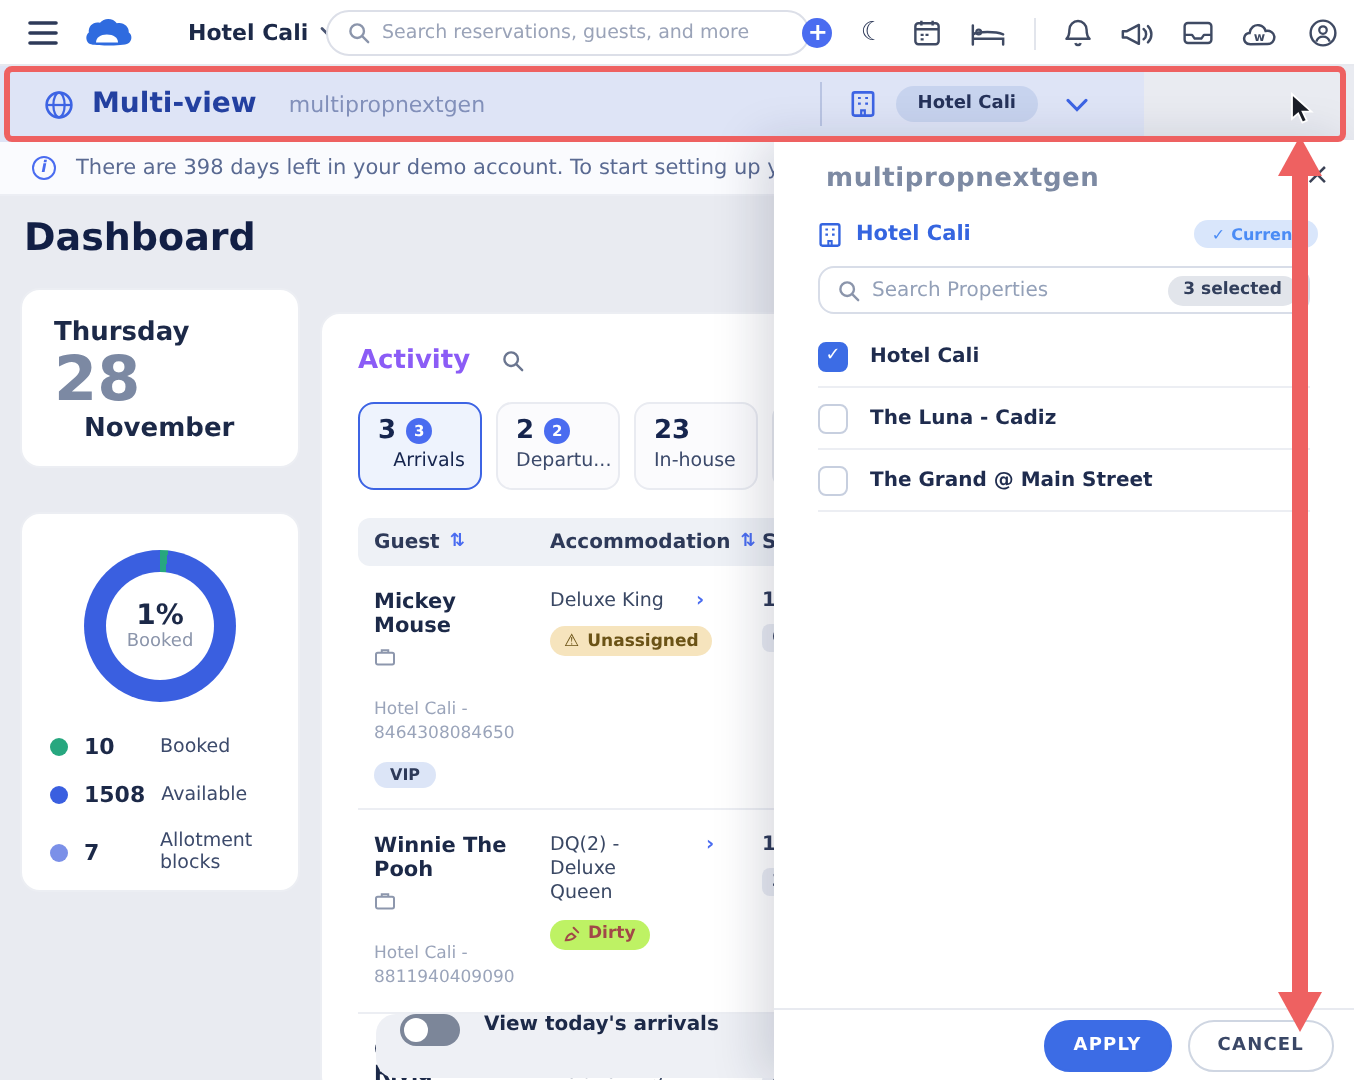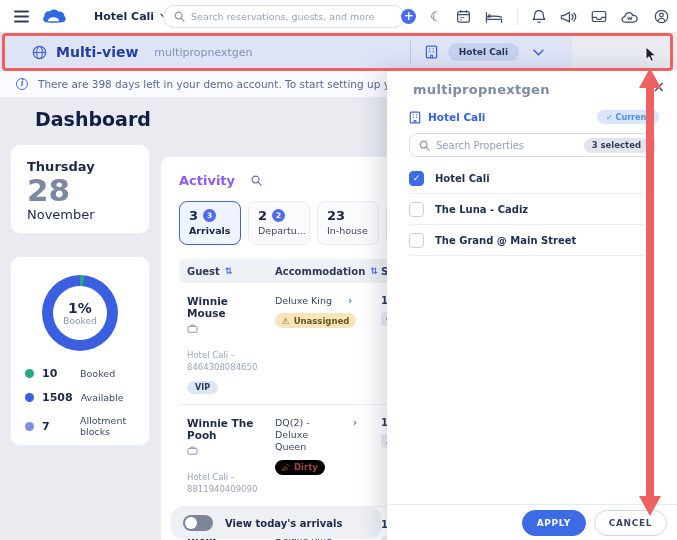--- a/index.html
+++ b/index.html
@@ -16,40 +16,40 @@
   .nav-search { position:absolute; left:163px; top:5px; width:242px; height:23px; border:1px solid #dcdfe8; border-radius:12px; display:flex; align-items:center; gap:6px; padding:0 10px; background:#fff; }
   .nav-search input { border:none; outline:none; font-size:9.5px; color:#5a6580; width:100%; font-family:inherit; background:transparent; }
   .nav-search input::placeholder { color:#9aa3b8; }
   .nav-icons { position:absolute; right:8px; top:0; height:33px; display:flex; align-items:center; gap:14px; color:#3f4a63; }
   .plus-circle { width:15px; height:15px; border-radius:50%; background:#4a6cf0; color:#fff; font-size:12px; line-height:14px; text-align:center; font-weight:700; cursor:pointer; }
   .moon-glyph { font-size:13px; color:#2e3a59; cursor:pointer; }
   .nav-sep { width:1px; height:16px; background:#e2e5ec; }
   .nav-ic { cursor:pointer; }
 
   
-  .mv-bar { position:absolute; left:0; top:33px; width:572px; height:38px; background:#dee4f6; display:flex; align-items:center; padding:0 14px 0 32px; z-index:3; }
+  .mv-bar { position:absolute; left:0; top:33px; width:572px; height:38px; background:#dee4f6; display:flex; align-items:center; padding:0 14px 0 22px; z-index:3; }
   .mv-title { font-size:14px; font-weight:800; color:#2340a0; margin-left:9px; }
   .mv-sub { font-size:11px; color:#8290ba; margin-left:16px; }
   .mv-right { margin-left:auto; display:flex; align-items:center; gap:10px; }
   .mv-divider { width:1px; height:22px; background:#b9c4e2; margin-right:4px; }
   .mv-pill { background:#c7d3ee; color:#25325a; font-size:9px; font-weight:700; padding:4px 11px; border-radius:11px; cursor:pointer; }
   .mv-chevron { color:#3d64e4; margin:0 14px 0 4px; cursor:pointer; }
 
   
   .banner { position:absolute; left:0; top:71px; width:677px; height:27px; background:#fafbfe; border-bottom:1px solid #eceef4; display:flex; align-items:center; gap:10px; padding:0 16px; z-index:1; }
   .info-ic { width:12px; height:12px; border-radius:50%; border:1.2px solid #4a6cf0; color:#4a6cf0; font-size:8px; font-weight:700; text-align:center; line-height:10px; flex:0 0 auto; font-style:italic; }
   .banner-text { font-size:10.5px; color:#5a6a92; white-space:nowrap; }
 
   
-  .page-title { position:absolute; left:35px; top:108px; font-size:19px; font-weight:800; color:#121f45; }
+  .page-title { position:absolute; left:12px; top:108px; font-size:19px; font-weight:800; color:#121f45; }
   .card { background:#fff; border-radius:10px; border:1px solid #eceef3; }
   .date-card { position:absolute; left:10px; top:144px; width:140px; height:90px; padding:14px 0 0 16px; }
   .date-weekday { font-size:13px; font-weight:700; color:#1c2948; }
   .date-day { font-size:31px; font-weight:800; color:#7c89a3; line-height:1.05; }
-  .date-month { font-size:13px; font-weight:400; color:#1c2948; }
+  .date-month { font-size:13px; font-weight:700; color:#1c2948;margin-left:15px; }
   .occ-card { position:absolute; left:10px; top:256px; width:140px; height:190px; padding:18px 0 0 0; }
   .donut { position:relative; width:76px; height:76px; margin:0 auto; border-radius:50%;
            background:conic-gradient(from 0deg, #27a77f 0deg 6deg, #3a5fe0 6deg 360deg); }
   .donut-hole { position:absolute; left:11px; top:11px; width:54px; height:54px; border-radius:50%; background:#fff; display:flex; flex-direction:column; align-items:center; justify-content:center; }
   .donut-pct { font-size:14px; font-weight:800; color:#1c2948; }
   .donut-lbl { font-size:9px; color:#8b95ab; }
   .legend { margin:16px 0 0 14px; display:flex; flex-direction:column; gap:11px; }
   .legend-row { display:flex; align-items:center; gap:8px; }
   .dot { width:9px; height:9px; border-radius:50%; flex:0 0 auto; }
   .dot-booked { background:#27a77f; } .dot-available { background:#3a5fe0; } .dot-allot { background:#7b90e8; }
@@ -60,40 +60,40 @@
   .activity-card { position:absolute; left:160px; top:156px; width:500px; height:392px; padding:16px 16px 0 18px; overflow:hidden; }
   .activity-head { display:flex; align-items:center; gap:16px; }
   .activity-title { font-size:13px; font-weight:800; color:#8b5cf6; }
   .tabs { display:flex; gap:7px; margin-top:13px; }
   .tab { width:62px; height:44px; border:1px solid #e9ebf1; background:#fbfbfd; border-radius:8px; padding:6px 0 0 9px; cursor:pointer; }
   .tab.selected { border:1.5px solid #3d64e4; background:#eef3fd; }
   .tab-count-row { display:flex; align-items:center; gap:5px; }
   .tab-count { font-size:13px; font-weight:800; color:#16254e; }
   .tab-badge { width:13px; height:13px; border-radius:50%; background:#4a6cf0; color:#fff; font-size:7.5px; font-weight:700; text-align:center; line-height:13px; }
   .tab-label { font-size:9.5px; color:#3c4a6b; margin-top:2px; white-space:nowrap; overflow:hidden; }
-  .tab.selected .tab-label { font-weight:700; color:#16254e; }
+  .tab.selected .tab-label { font-weight:400; color:#16254e;text-align:center; }
   .grid3 { display:grid; grid-template-columns:78px 96px 1fr; column-gap:10px; }
   .tbl-head { margin-top:14px; background:#eef1f6; border-radius:6px; height:24px; align-items:center; padding:0 0 0 8px; }
   .th { font-size:10px; font-weight:700; color:#2e3a59; display:flex; align-items:center; gap:5px; }
   .sort { color:#4a6cf0; font-size:9px; cursor:pointer; }
   .trow { padding:12px 0 10px 8px; border-bottom:1px solid #eceef3; }
   .guest-name { font-size:10.5px; font-weight:800; color:#1c2948; }
   .guest-ic { color:#8d97ad; margin-top:5px; }
   .guest-hotel { font-size:8.5px; color:#9aa4ba; line-height:1.4; margin-top:17px; }
   .vip-badge { display:inline-block; margin-top:7px; background:#dce5f7; color:#2e3a59; font-size:8px; font-weight:700; padding:2px 8px; border-radius:8px; }
   .accom-line { display:flex; gap:16px; }
   .accom-type { font-size:9.5px; color:#3a4864; line-height:1.3; max-width:62px; }
   .accom-arrow { color:#4a6cf0; font-size:10px; font-weight:700; cursor:pointer; }
   .status-badge { display:inline-flex; align-items:center; gap:4px; margin-top:6px; font-size:8.5px; font-weight:700; padding:2.5px 7px; border-radius:9px; }
   .status-unassigned { background:#f6e4bd; color:#6b5316; }
-  .status-dirty { background:#000000; color:#a14848; }
+  .status-dirty { background:#bef264; color:#a14848; }
   .stay-date { font-size:10px; font-weight:600; color:#2e3a59; }
   .stay-pills { display:flex; gap:5px; margin-top:6px; }
   .pill { background:#e9ecf3; border-radius:4px; padding:2px 5px; font-size:8.5px; font-weight:700; color:#2e3a59; display:flex; align-items:center; gap:3px; }
-  .toggle-bar { position:absolute; left:10px; top:350px; width:210px; height:32px; background:#eef0f5; border-radius:10px; display:flex; align-items:center; gap:12px; padding:0 12px; }
+  .toggle-bar { position:absolute; left:27px; top:350px; width:210px; height:32px; background:#eef0f5; border-radius:10px; display:flex; align-items:flex-start; gap:12px; padding:0 12px; }
   .toggle { width:30px; height:16px; border-radius:8px; background:#7c8699; position:relative; cursor:pointer; flex:0 0 auto; }
   .toggle-knob { position:absolute; left:2px; top:2px; width:12px; height:12px; border-radius:50%; background:#fff; }
   .toggle-label { font-size:10px; font-weight:700; color:#1c2948; }
 
   
   .panel { position:absolute; left:387px; top:70px; width:290px; height:470px; background:#fff; box-shadow:-8px 0 22px rgba(20,30,60,.15); z-index:10; }
   .panel-title { position:absolute; left:26px; top:12px; font-size:13px; font-weight:600; color:#7d8aa3; letter-spacing:.3px; }
   .panel-close { position:absolute; right:8px; top:6px; font-size:15px; color:#3a4155; cursor:pointer; padding:2px 4px; }
   .current-row { position:absolute; left:22px; top:40px; width:250px; display:flex; align-items:center; gap:7px; }
   .current-name { font-size:10.5px; font-weight:700; color:#3565e0; }
@@ -322,21 +322,21 @@
         <span>Accommodation</span>
         <span class="sort">⇅</span>
       </span>
     <span class="th">
         <span>Stay</span>
       </span>
   </div>
 
   <div class="grid3 trow">
     <div>
-      <div class="guest-name">Winnie Mouse</div>
+      <div class="guest-name">Mickey Mouse</div>
       <div class="guest-ic">
         <svg width="11" height="9" viewBox="0 0 12 10">
             <rect x="1" y="2.6" width="10" height="6.6" rx="1" stroke="currentColor" stroke-width="1.1" fill="none"></rect>
             <path d="M4.2 2.6V1.2h3.6v1.4" stroke="currentColor" stroke-width="1.1" fill="none"></path>
           </svg>
       </div>
       <div class="guest-hotel">Hotel Cali - 8464308084650</div>
       <span class="vip-badge">VIP</span>
     </div>
     <div>

